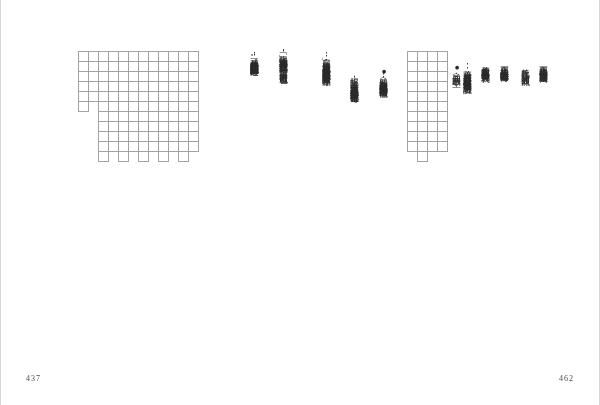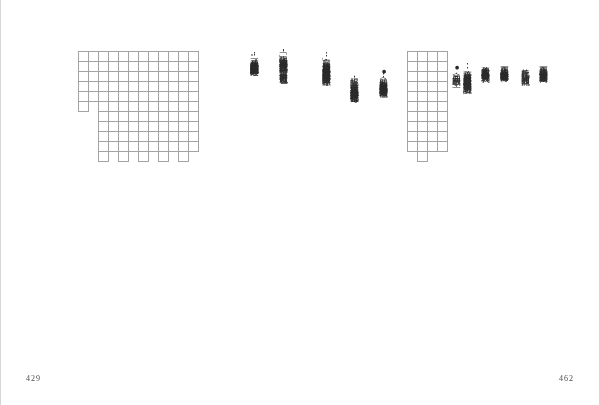--- a/index.html
+++ b/index.html
@@ -234,16 +234,16 @@
           <div class="gcell" style="width: 11px; height: 11px;"></div>
           <div class="gcell" style="width: 11px; height: 11px;"></div>
           <div class="gcell" style="width: 11px; height: 11px;"></div>
           <div class="gcell" style="width: 11px; height: 11px;"></div>
           <div class="gcell" style="width: 11px; height: 11px;"></div>
           <div class="gcell" style="width: 11px; height: 11px;"></div>
           <div class="gcell" style="width: 11px; height: 11px;"></div>
         </div>
       </div>
 
-    <div class="pagenum" style="left:25px;top:374px;">429</div>
+    <div class="pagenum" style="left:25px;top:374px;">437</div>
   </div>
 
 </div>
 
 </body></html>

